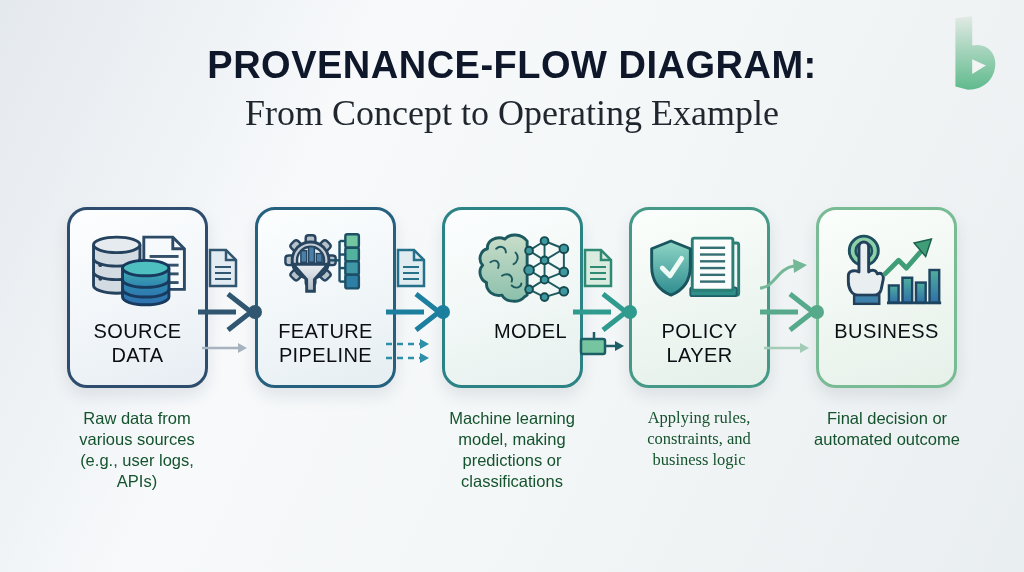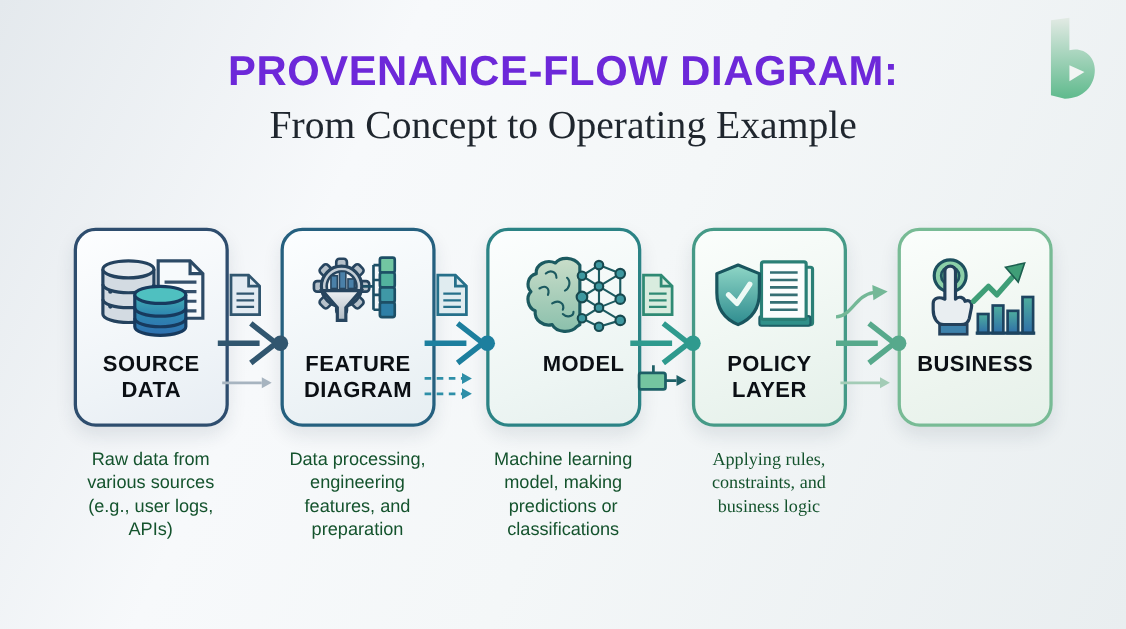--- a/index.html
+++ b/index.html
@@ -6,37 +6,37 @@
   body{
     width:1024px;height:572px;overflow:hidden;
     font-family:"Liberation Sans","DejaVu Sans",sans-serif;
     background:linear-gradient(115deg,#e4e9ed 0%,#f7f9fb 30%,#f4f7f8 55%,#e9eef0 100%);
     position:relative;
   }
   .stage-canvas{position:absolute;inset:0;}
   
   .title{
     position:absolute;top:44px;left:0;width:1024px;text-align:center;
-    font-size:38px;font-weight:700;letter-spacing:.5px;color:#6d28d9;
+    font-size:38px;font-weight:700;letter-spacing:.5px;color:#0f172a;
   }
   .subtitle{
     position:absolute;top:92px;left:0;width:1024px;text-align:center;
     font-size:36px;font-weight:400;color:#1f262e;font-family:Liberation Serif, serif;
   }
   .logo{position:absolute;top:12px;right:18px;width:76px;height:84px;}
   
   .stage{
     position:absolute;top:207px;width:141px;height:181px;border-radius:20px;
     border:3px solid #999;box-sizing:border-box;
     box-shadow:0 8px 16px rgba(30,50,70,.10);
     display:flex;flex-direction:column;align-items:center;justify-content:flex-start;
   }
   .stage .icon-wrap{height:96px;margin-top:12px;display:flex;align-items:center;justify-content:center;}
   .stage .label{
-    text-align:center;font-weight:700;font-size:20px;line-height:1.18;
+    text-align:center;font-weight:400;font-size:20px;line-height:1.18;
     letter-spacing:.4px;color:#0b0f14;margin-top:2px;
   }
   .stage .label span{display:block;}
   .s1{left:67px;border-color:#2e4d6e;background:linear-gradient(160deg,#fdfeff 0%,#eef3f7 70%,#e7edf3 100%);}
   .s2{left:255px;border-color:#25607f;background:linear-gradient(160deg,#fcfeff 0%,#edf3f6 70%,#e6eef2 100%);}
   .s3{left:442px;border-color:#2b8385;background:linear-gradient(160deg,#fcfefe 0%,#edf5f3 70%,#e6f0ee 100%);padding-left:36px;}
   .s4{left:629px;border-color:#459a87;background:linear-gradient(160deg,#fbfefc 0%,#ebf4ef 70%,#e4f0e9 100%);}
   .s5{left:816px;border-color:#78bb95;background:linear-gradient(160deg,#fbfefc 0%,#ecf4ee 70%,#e6f1ea 100%);}
   
   .connector{position:absolute;top:240px;width:75px;height:150px;}
@@ -152,21 +152,21 @@
         <g stroke="#1d4f66" stroke-width="2.5">
           <rect x="80" y="5" width="14" height="14" rx="2" fill="#72c6a2"></rect>
           <rect x="80" y="19" width="14" height="14" rx="2" fill="#52b29e"></rect>
           <rect x="80" y="33" width="14" height="14" rx="2" fill="#3f98a6"></rect>
           <rect x="80" y="47" width="14" height="14" rx="2" fill="#2e7fa6"></rect>
         </g>
       </svg>
     </div>
     <div class="label">
       <span>FEATURE</span>
-        <span>DIAGRAM</span>
+        <span>PIPELINE</span>
     </div>
   </div>
 
   <div class="stage s3">
     <div class="icon-wrap">
       <svg width="116" height="82" viewBox="0 0 120 84">
         <defs>
           <linearGradient id="brG" x1="0" y1="0" x2="0" y2="1">
             <stop offset="0" stop-color="#c9ddc9"></stop>
               <stop offset="1" stop-color="#8bc0ac"></stop>
@@ -361,17 +361,17 @@
         <polyline points="34,54 57,72 34,90"></polyline>
     </g>
     <circle cx="61" cy="72" r="7" fill="#57a98c"></circle>
     <g stroke="#a3ccb6" stroke-width="2.5" fill="#a3ccb6">
       <line x1="8" y1="108" x2="44" y2="108"></line>
         <polygon points="44,103 53,108 44,113" stroke="none"></polygon>
     </g>
   </svg>
 
   <div class="desc d1">Raw data from various sources (e.g., user logs, APIs)</div>
-  <div class="desc d2">Data processing, engineering features, and preparation</div>
   <div class="desc d3">Machine learning model, making predictions or classifications</div>
   <div class="desc d4">Applying rules, constraints, and business logic</div>
+  <div class="desc d5">Final decision or automated outcome</div>
 
 </div>
 
 </body></html>

